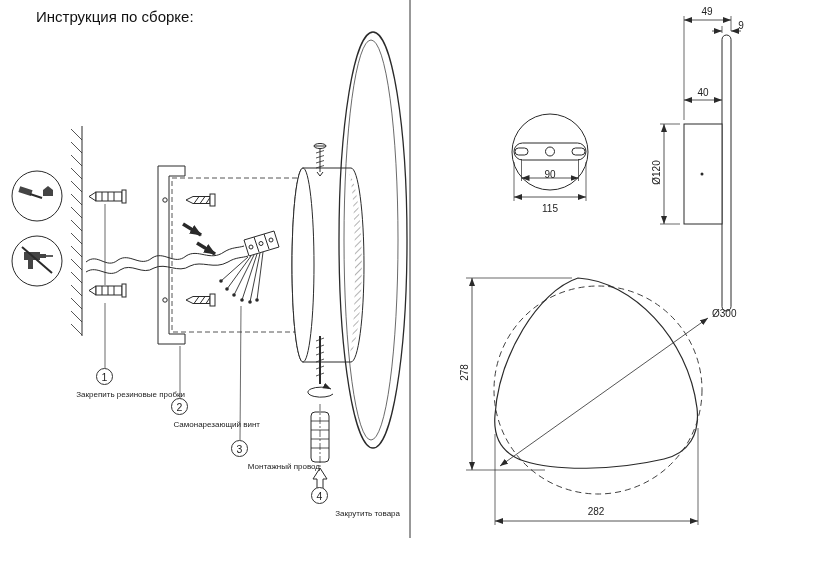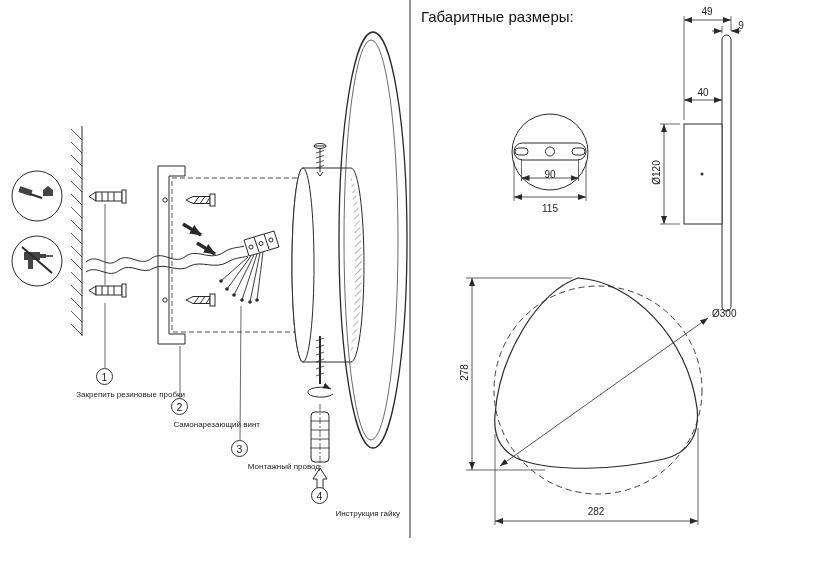--- a/index.html
+++ b/index.html
@@ -175,31 +175,31 @@
         <circle cx="598" cy="390" r="104" stroke-dasharray="6 4" stroke-width="0.9"></circle>
         <path d="M578,278 C632,281 688,338 697,408 C700,434 689,453 664,459 C612,471 556,471 524,461 C503,454 493,438 495,415 C499,356 538,291 578,278 Z" stroke-width="1.2"></path>
         <line x1="500" y1="466" x2="708" y2="318" stroke-width="0.8" marker-start="url(#ah)" marker-end="url(#ah)"></line>
         <path stroke-width="0.7" d="M572,278 H466 M545,470 H466 M495,434 V525 M698,428 V525"></path>
         <line x1="472" y1="278" x2="472" y2="470" stroke-width="0.8" marker-start="url(#ah)" marker-end="url(#ah)"></line>
         <line x1="495" y1="521" x2="698" y2="521" stroke-width="0.8" marker-start="url(#ah)" marker-end="url(#ah)"></line>
       </g>
     </g>
   </svg>
 
-  <div class="abs title" style="left:421px;top:8px;">Габаритные размеры:</div>
+  <div class="abs title" style="left:36px;top:8px;">Инструкция по сборке:</div>
 
   <div class="abs step-circle" style="left:96px;top:368px;">1</div>
   <div class="abs step-circle" style="left:171px;top:398px;">2</div>
   <div class="abs step-circle" style="left:231px;top:440px;">3</div>
   <div class="abs step-circle" style="left:311px;top:487px;">4</div>
 
   <div class="abs step-label" style="left:25px;top:390px;width:160px;">Закрепить резиновые пробки</div>
   <div class="abs step-label" style="left:100px;top:420px;width:160px;">Самонарезающий винт</div>
   <div class="abs step-label" style="left:160px;top:462px;width:160px;">Монтажный провод</div>
-  <div class="abs step-label" style="left:240px;top:509px;width:160px;">Инструкция гайку</div>
+  <div class="abs step-label" style="left:240px;top:509px;width:160px;">Закрутить товара</div>
 
   <div class="abs dim" style="left:532px;top:169px;width:36px;">90</div>
   <div class="abs dim" style="left:530px;top:203px;width:40px;">115</div>
   <div class="abs dim" style="left:687px;top:6px;width:40px;">49</div>
   <div class="abs dim" style="left:731px;top:20px;width:20px;">9</div>
   <div class="abs dim" style="left:683px;top:87px;width:40px;">40</div>
   <div class="abs dim rot" style="left:634px;top:167px;width:44px;">Ø120</div>
   <div class="abs dim" style="left:712px;top:308px;width:50px;text-align:left;">Ø300</div>
   <div class="abs dim rot" style="left:442px;top:367px;width:44px;">278</div>
   <div class="abs dim" style="left:576px;top:506px;width:40px;">282</div>

